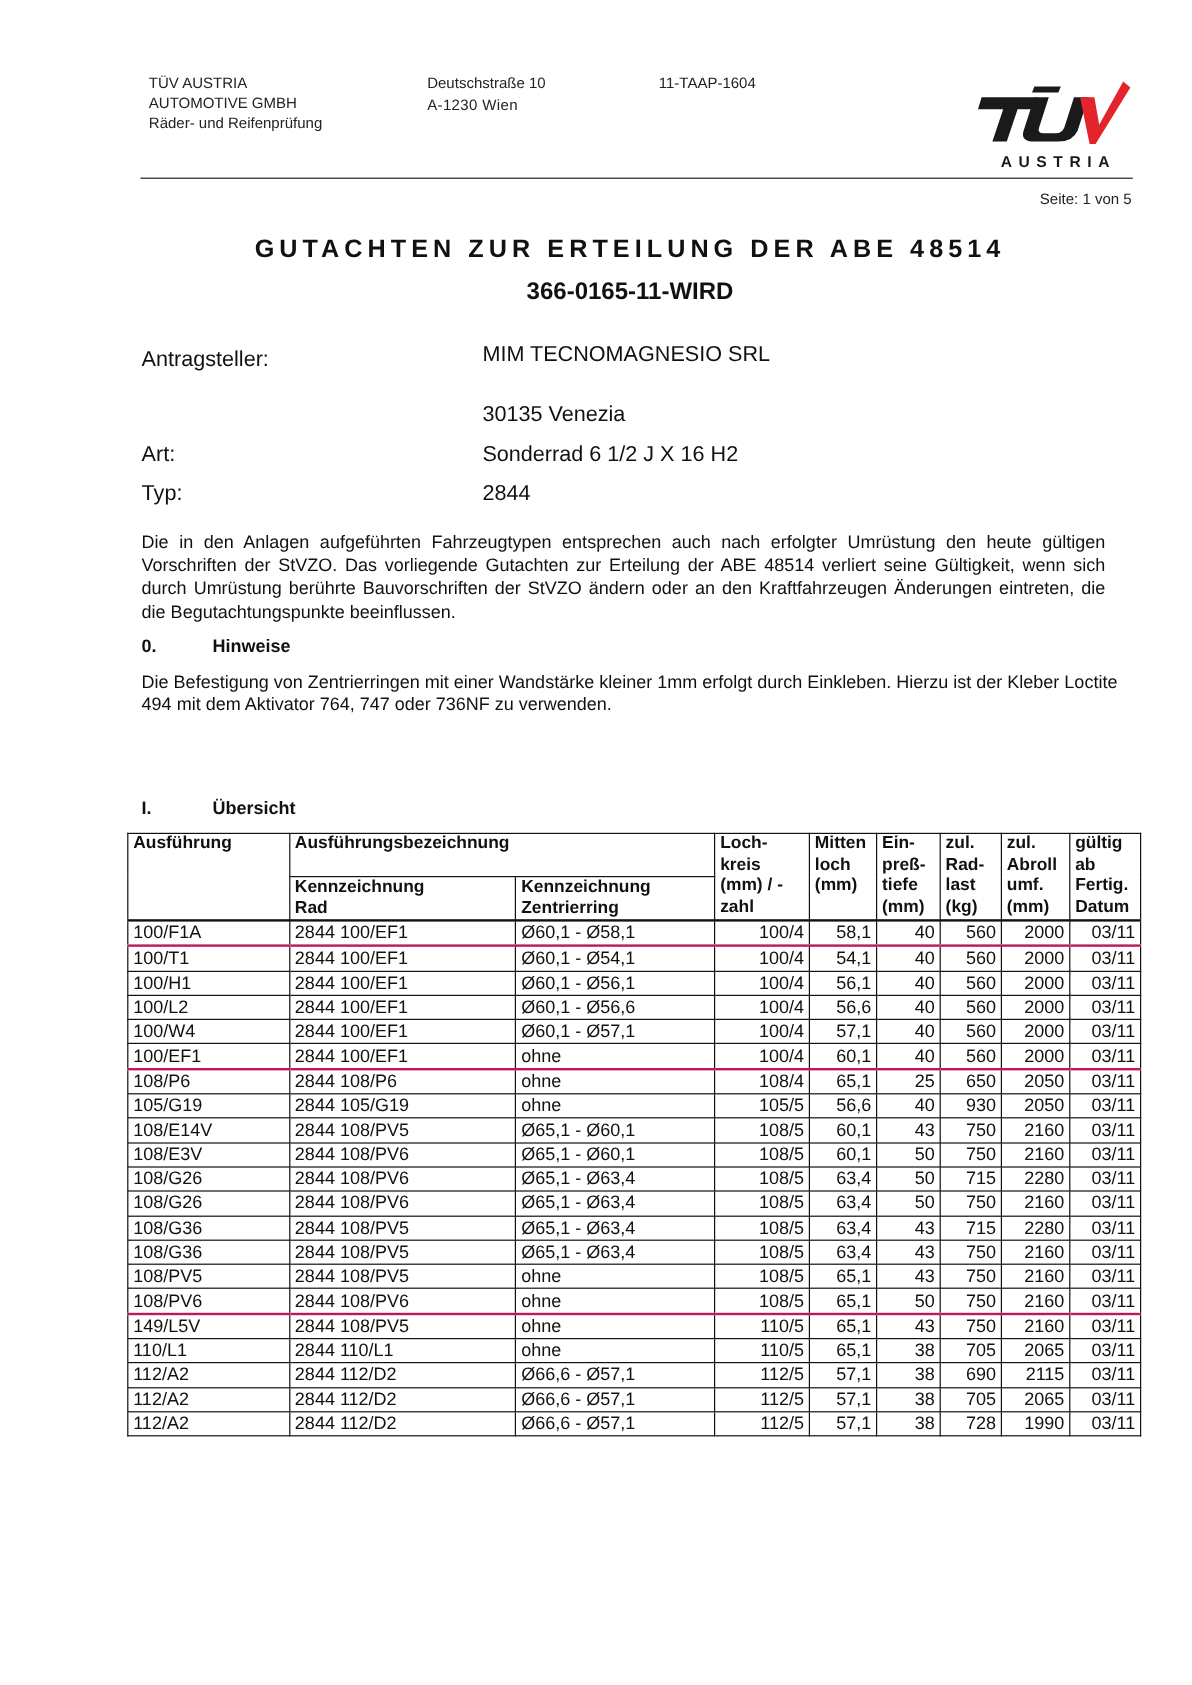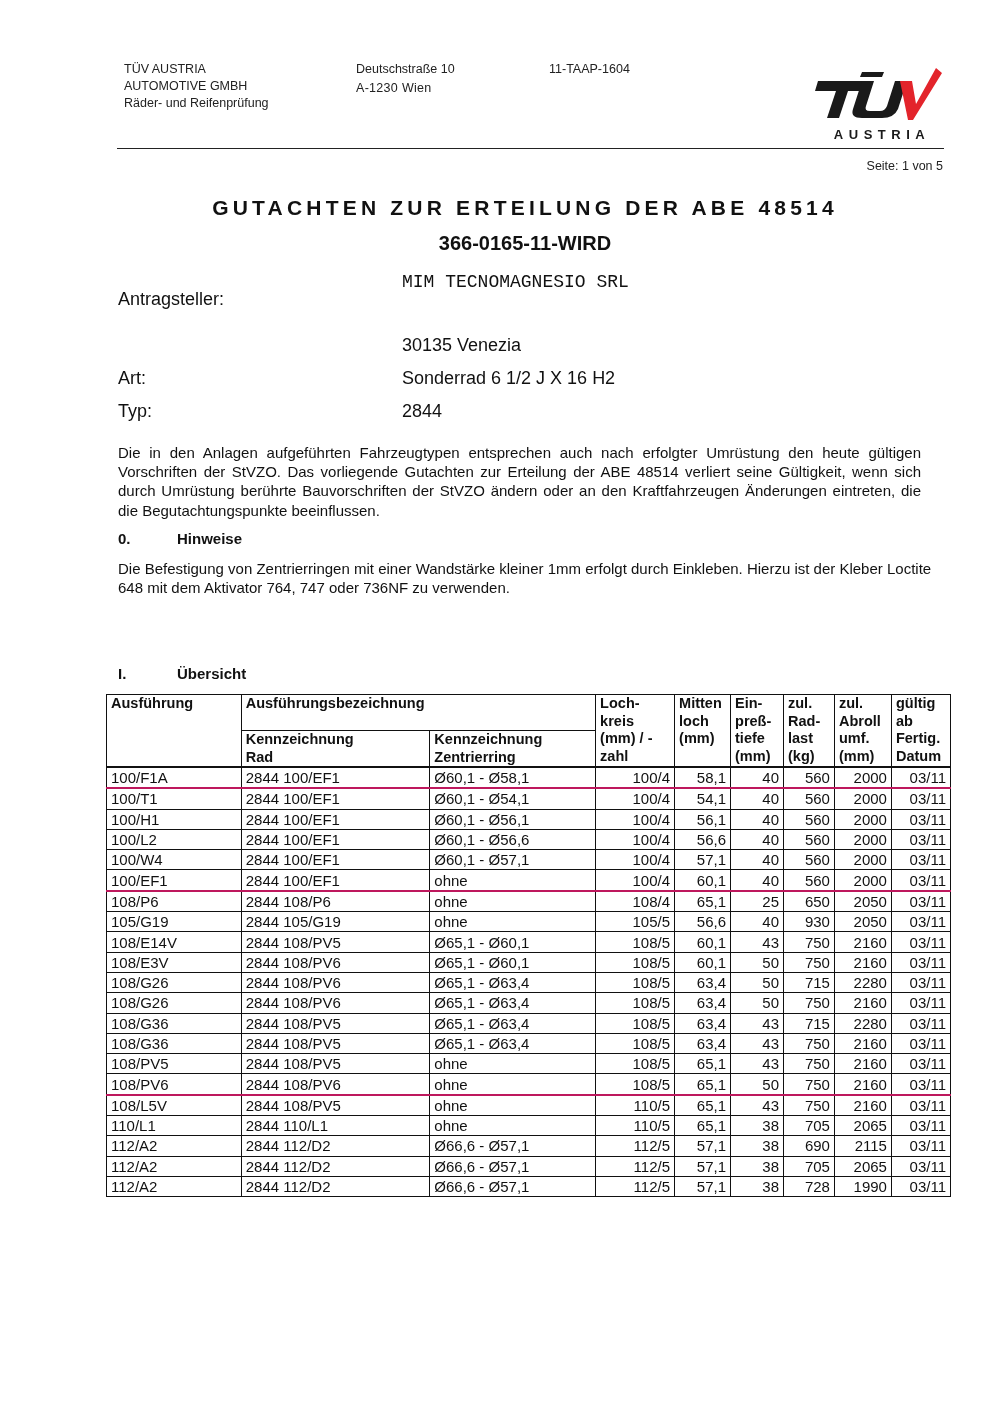--- a/index.html
+++ b/index.html
@@ -68,34 +68,34 @@
   </svg>
 </div>
 
 <div id="hdr-rule" class="abs"></div>
 <div id="page-num" class="abs">Seite: 1 von 5</div>
 
 <div id="doc-title" class="abs">GUTACHTEN ZUR ERTEILUNG DER ABE 48514</div>
 <div id="doc-number" class="abs">366-0165-11-WIRD</div>
 
 <div class="abs meta-label" style="top:289px;">Antragsteller:</div>
-<div class="abs meta-val" style="top:272px;font-family:Liberation Mono, monospace;">MIM TECNOMAGNESIO SRL</div>
+<div class="abs meta-val" style="top:285px;">MIM TECNOMAGNESIO SRL</div>
 <div class="abs meta-val" style="top:335px;">30135 Venezia</div>
 <div class="abs meta-label" style="top:368px;">Art:</div>
 <div class="abs meta-val" style="top:368px;">Sonderrad 6 1/2 J X 16 H2</div>
 <div class="abs meta-label" style="top:401px;">Typ:</div>
 <div class="abs meta-val" style="top:401px;">2844</div>
 
 <div id="intro" class="abs">Die in den Anlagen aufgeführten Fahrzeugtypen entsprechen auch nach erfolgter Umrüstung den heute gültigen Vorschriften der StVZO. Das vorliegende Gutachten zur Erteilung der ABE 48514 verliert seine Gültigkeit, wenn sich durch Umrüstung berührte Bauvorschriften der StVZO ändern oder an den Kraftfahrzeugen Änderungen eintreten, die die Begutachtungspunkte beeinflussen.</div>
 
 <div class="abs section-h" style="top:530px;">
   <span class="num">0.</span><span>Hinweise</span>
 </div>
 <div id="notes" class="abs">
-  <div>Die Befestigung von Zentrierringen mit einer Wandstärke kleiner 1mm erfolgt durch Einkleben. Hierzu ist der Kleber Loctite 648 mit dem Aktivator 764, 747 oder 736NF zu verwenden.</div>
+  <div>Die Befestigung von Zentrierringen mit einer Wandstärke kleiner 1mm erfolgt durch Einkleben. Hierzu ist der Kleber Loctite 494 mit dem Aktivator 764, 747 oder 736NF zu verwenden.</div>
 </div>
 
 <div class="abs section-h" style="top:665px;">
   <span class="num">I.</span><span>Übersicht</span>
 </div>
 
 <table id="overview">
   <colgroup>
     <col style="width:135px">
       <col style="width:189px">
@@ -310,21 +310,21 @@
         <td>2844 108/PV6</td>
         <td>ohne</td>
         <td class="r">108/5</td>
         <td class="r">65,1</td>
         <td class="r">50</td>
         <td class="r">750</td>
         <td class="r">2160</td>
         <td class="r">03/11</td>
       </tr>
       <tr class="thick-top">
-        <td>108/L5V</td>
+        <td>149/L5V</td>
         <td>2844 108/PV5</td>
         <td>ohne</td>
         <td class="r">110/5</td>
         <td class="r">65,1</td>
         <td class="r">43</td>
         <td class="r">750</td>
         <td class="r">2160</td>
         <td class="r">03/11</td>
       </tr>
       <tr>

